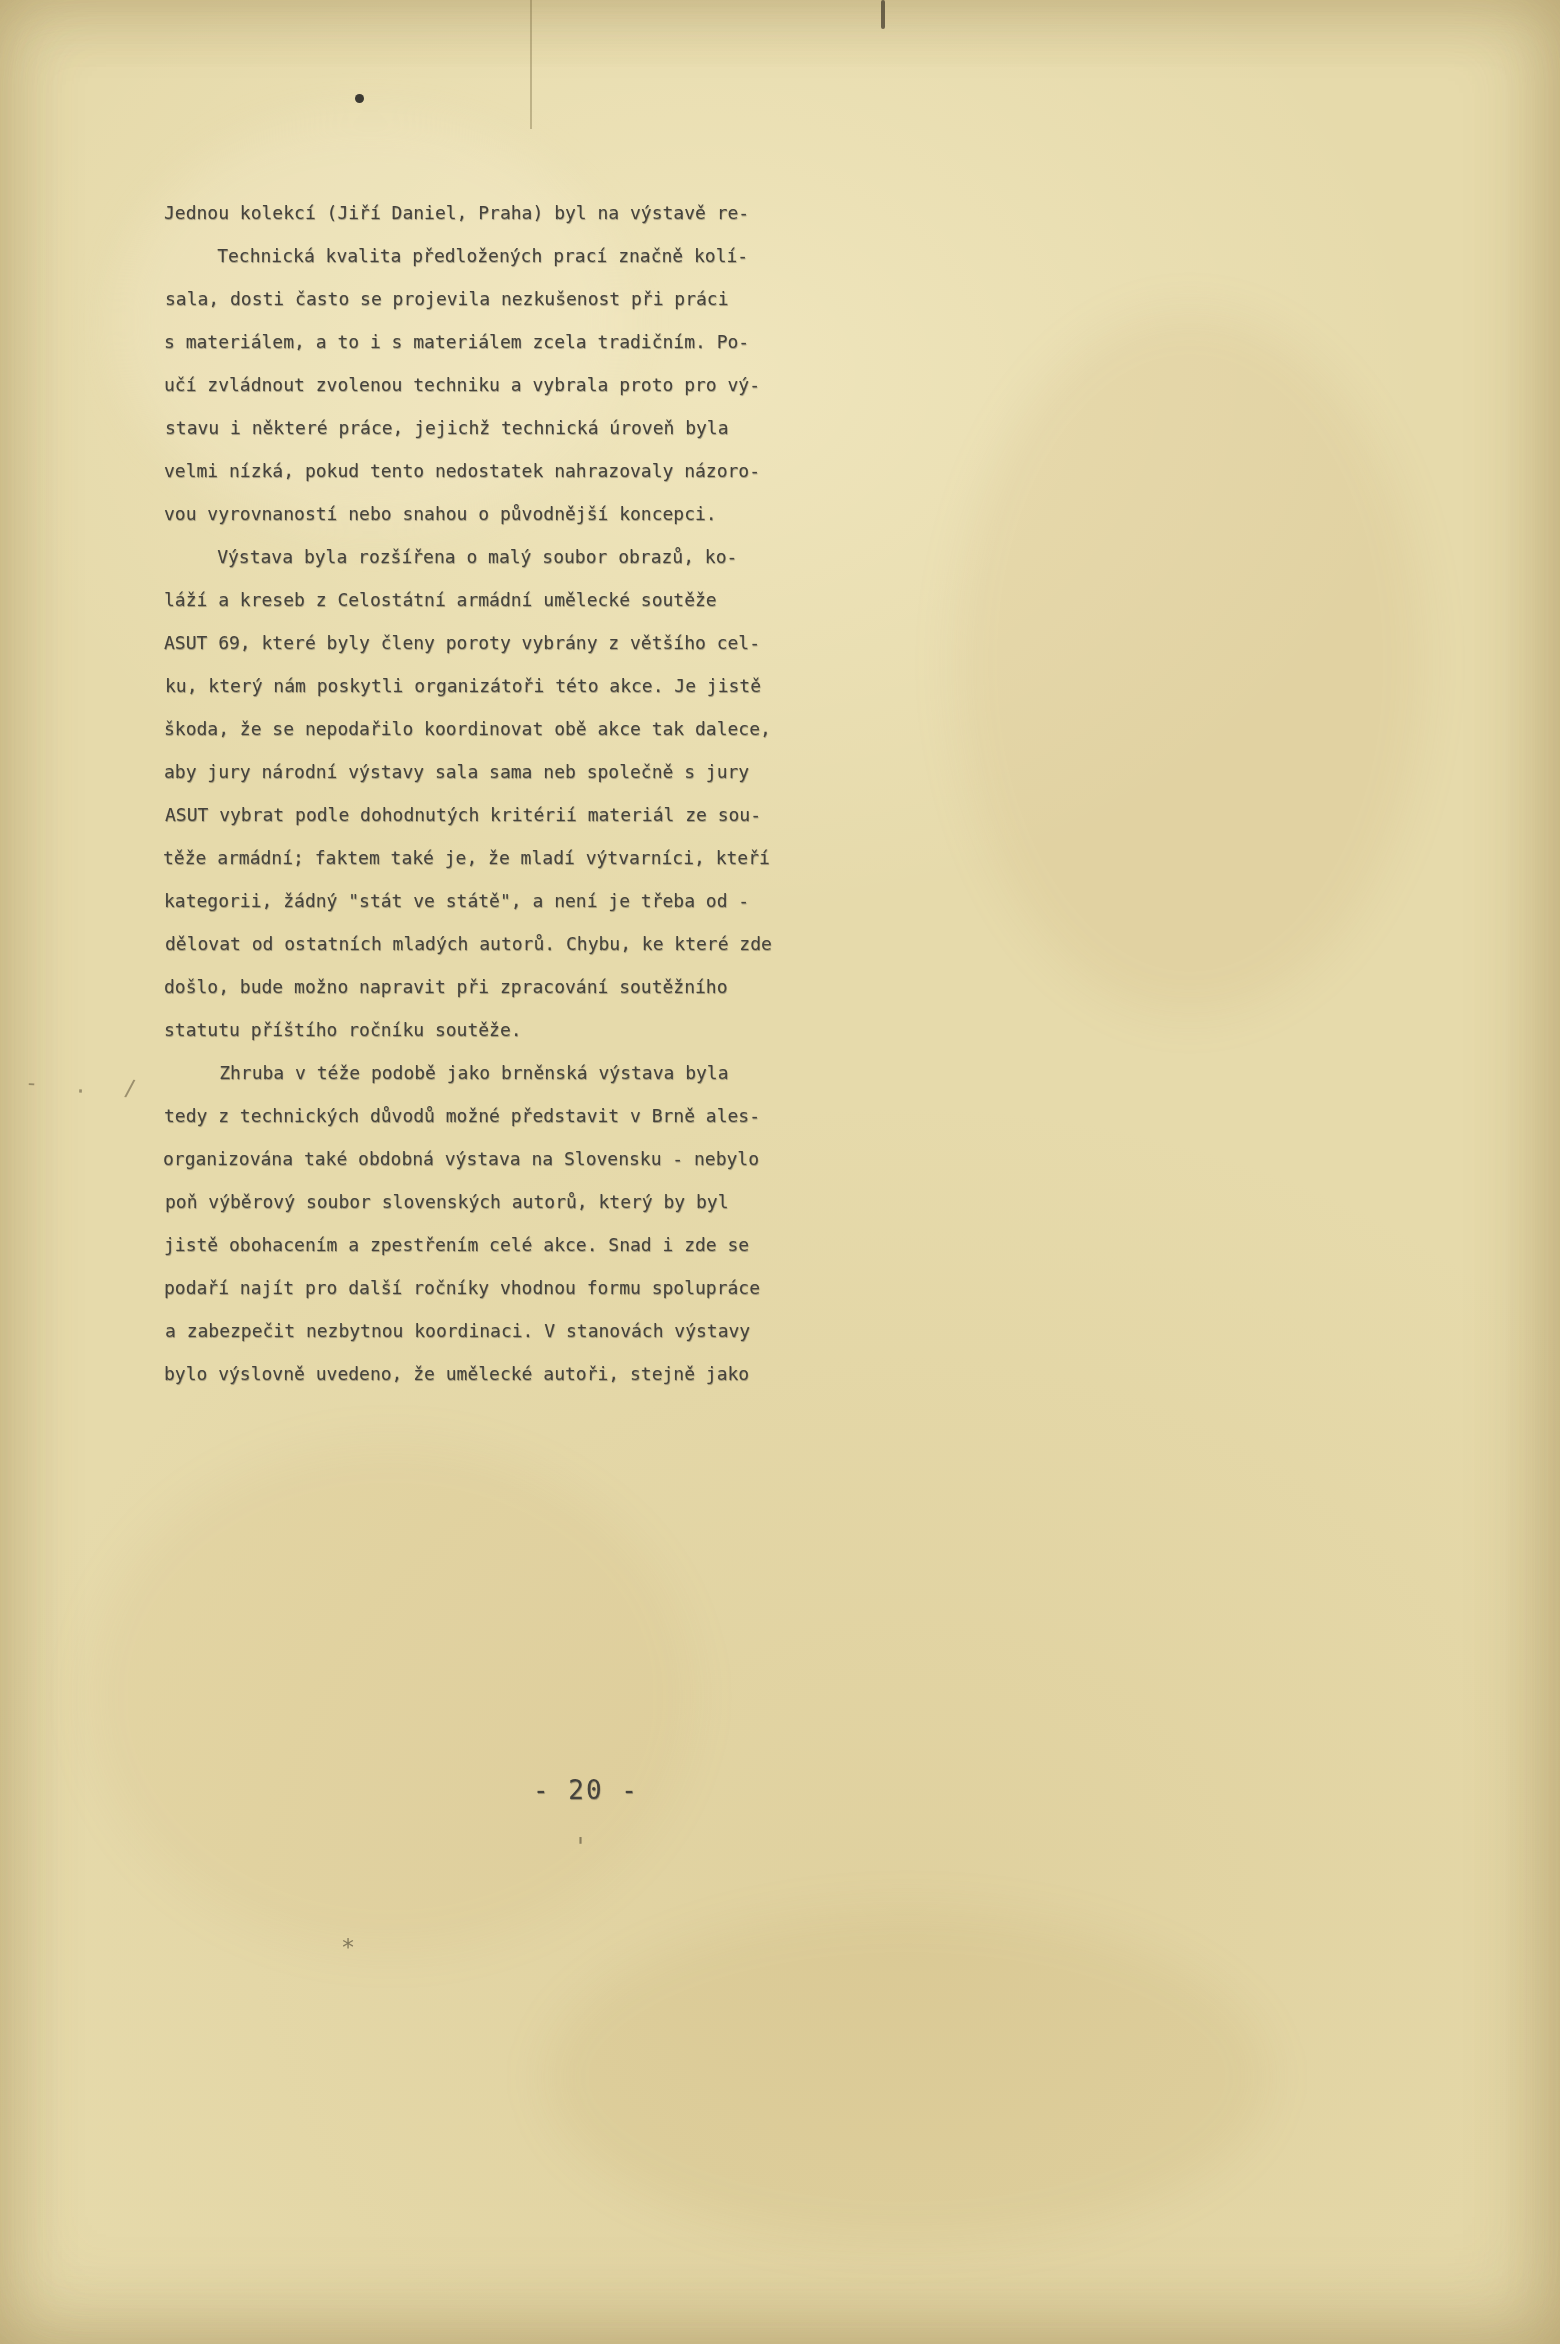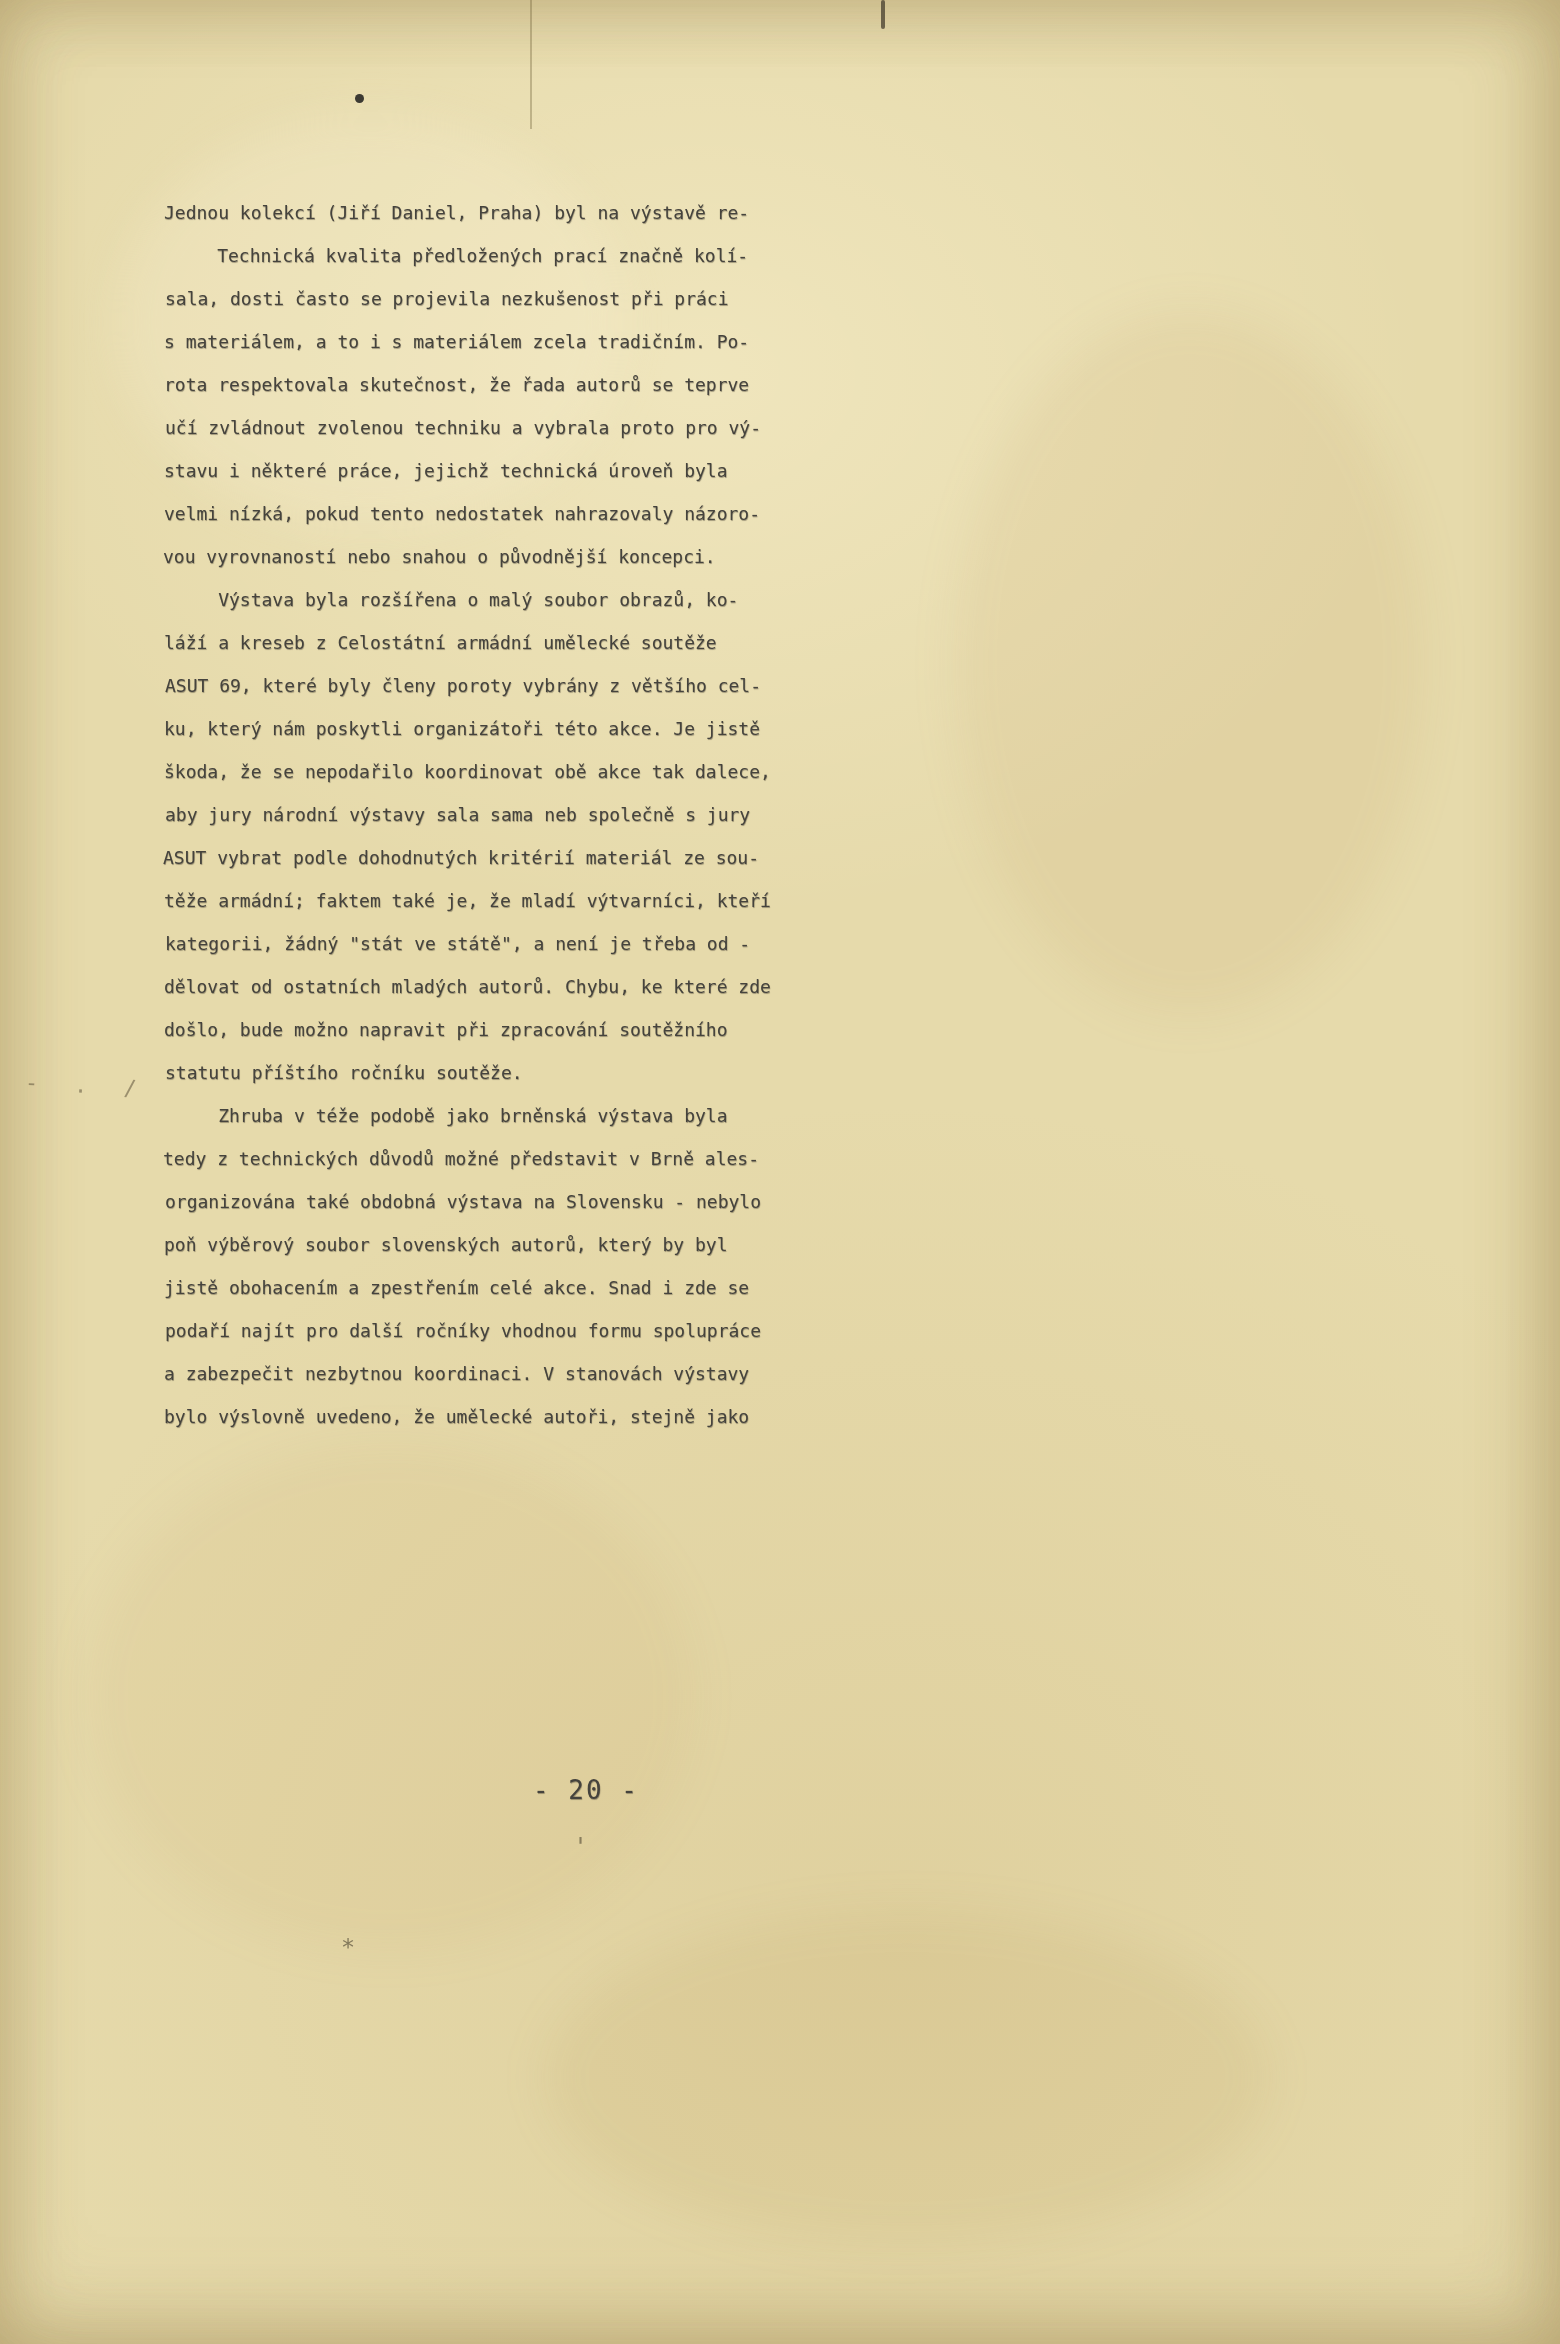--- a/index.html
+++ b/index.html
@@ -125,21 +125,20 @@
   <div class="margin-marks">- . /</div>
   <div class="bottom-quote">'</div>
   <div class="bottom-star">*</div>
 
   <div class="textblock">
 
   <div class="line" style="">Jednou kolekcí (Jiří Daniel, Praha) byl na výstavě re-</div>
       <div class="line" style="">     Technická kvalita předložených prací značně kolí-</div>
       <div class="line" style="">sala, dosti často se projevila nezkušenost při práci</div>
       <div class="line" style="">s materiálem, a to i s materiálem zcela tradičním. Po-</div>
-      <div class="line" style="">rota respektovala skutečnost, že řada autorů se teprve</div>
       <div class="line" style="">učí zvládnout zvolenou techniku a vybrala proto pro vý-</div>
       <div class="line" style="">stavu i některé práce, jejichž technická úroveň byla</div>
       <div class="line" style="">velmi nízká, pokud tento nedostatek nahrazovaly názoro-</div>
       <div class="line" style="">vou vyrovnaností nebo snahou o původnější koncepci.</div>
       <div class="line" style="">     Výstava byla rozšířena o malý soubor obrazů, ko-</div>
       <div class="line" style="">láží a kreseb z Celostátní armádní umělecké soutěže</div>
       <div class="line" style="">ASUT 69, které byly členy poroty vybrány z většího cel-</div>
       <div class="line" style="">ku, který nám poskytli organizátoři této akce. Je jistě</div>
       <div class="line" style="">škoda, že se nepodařilo koordinovat obě akce tak dalece,</div>
       <div class="line" style="">aby jury národní výstavy sala sama neb společně s jury</div>

